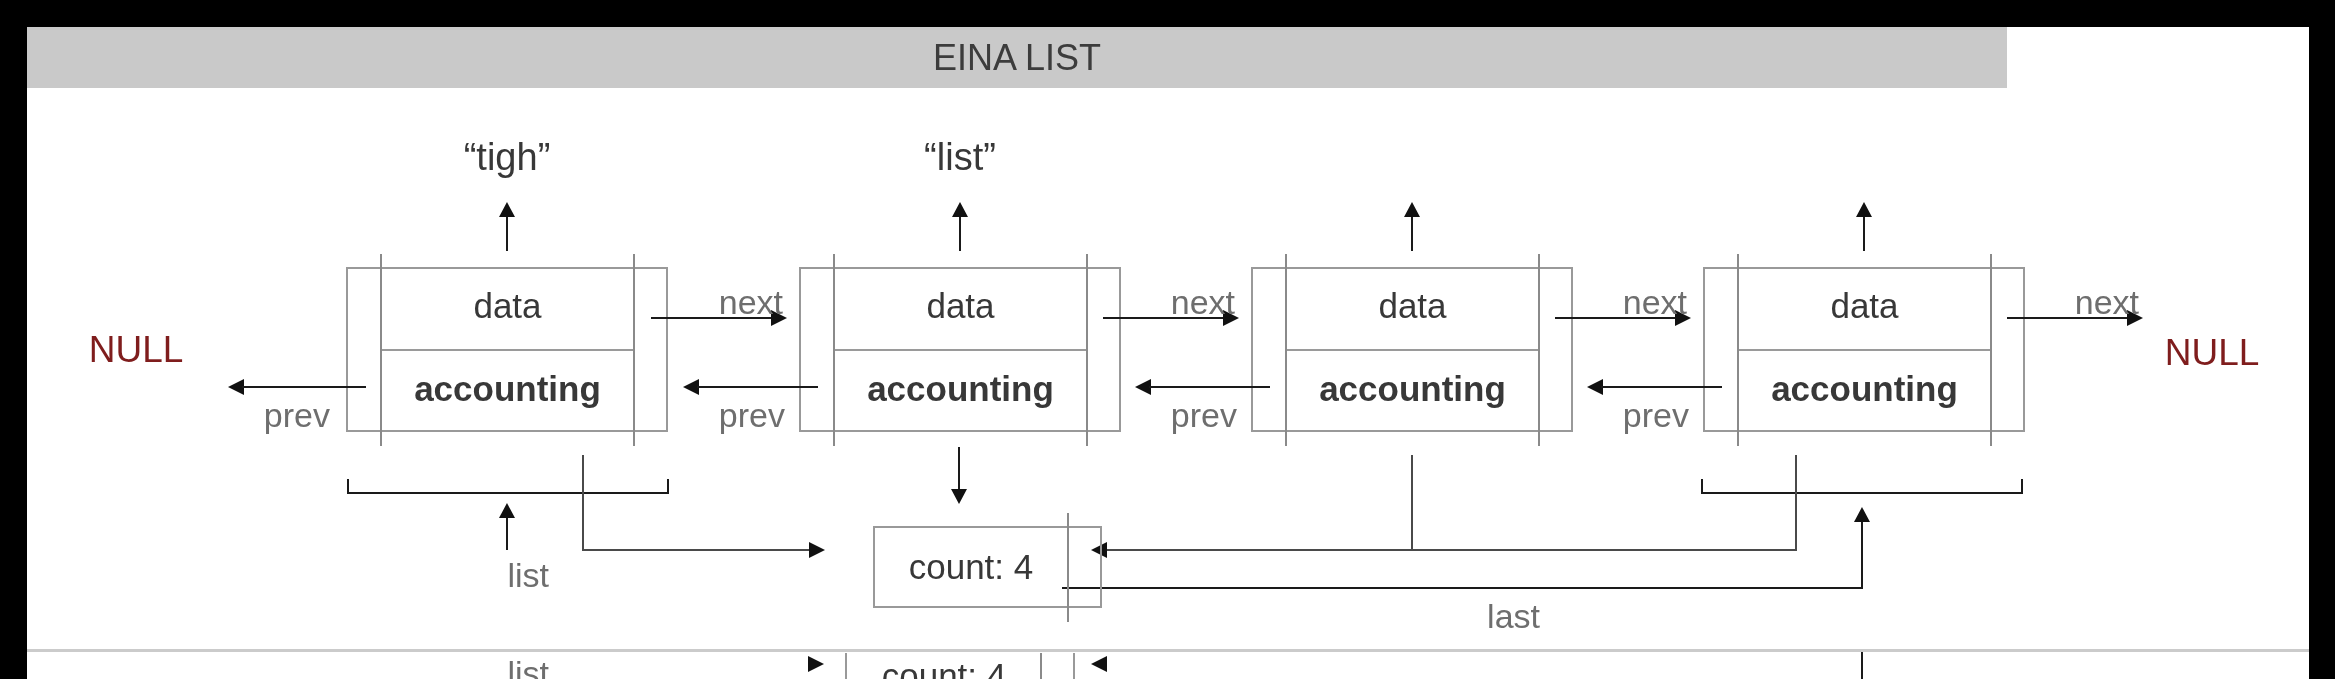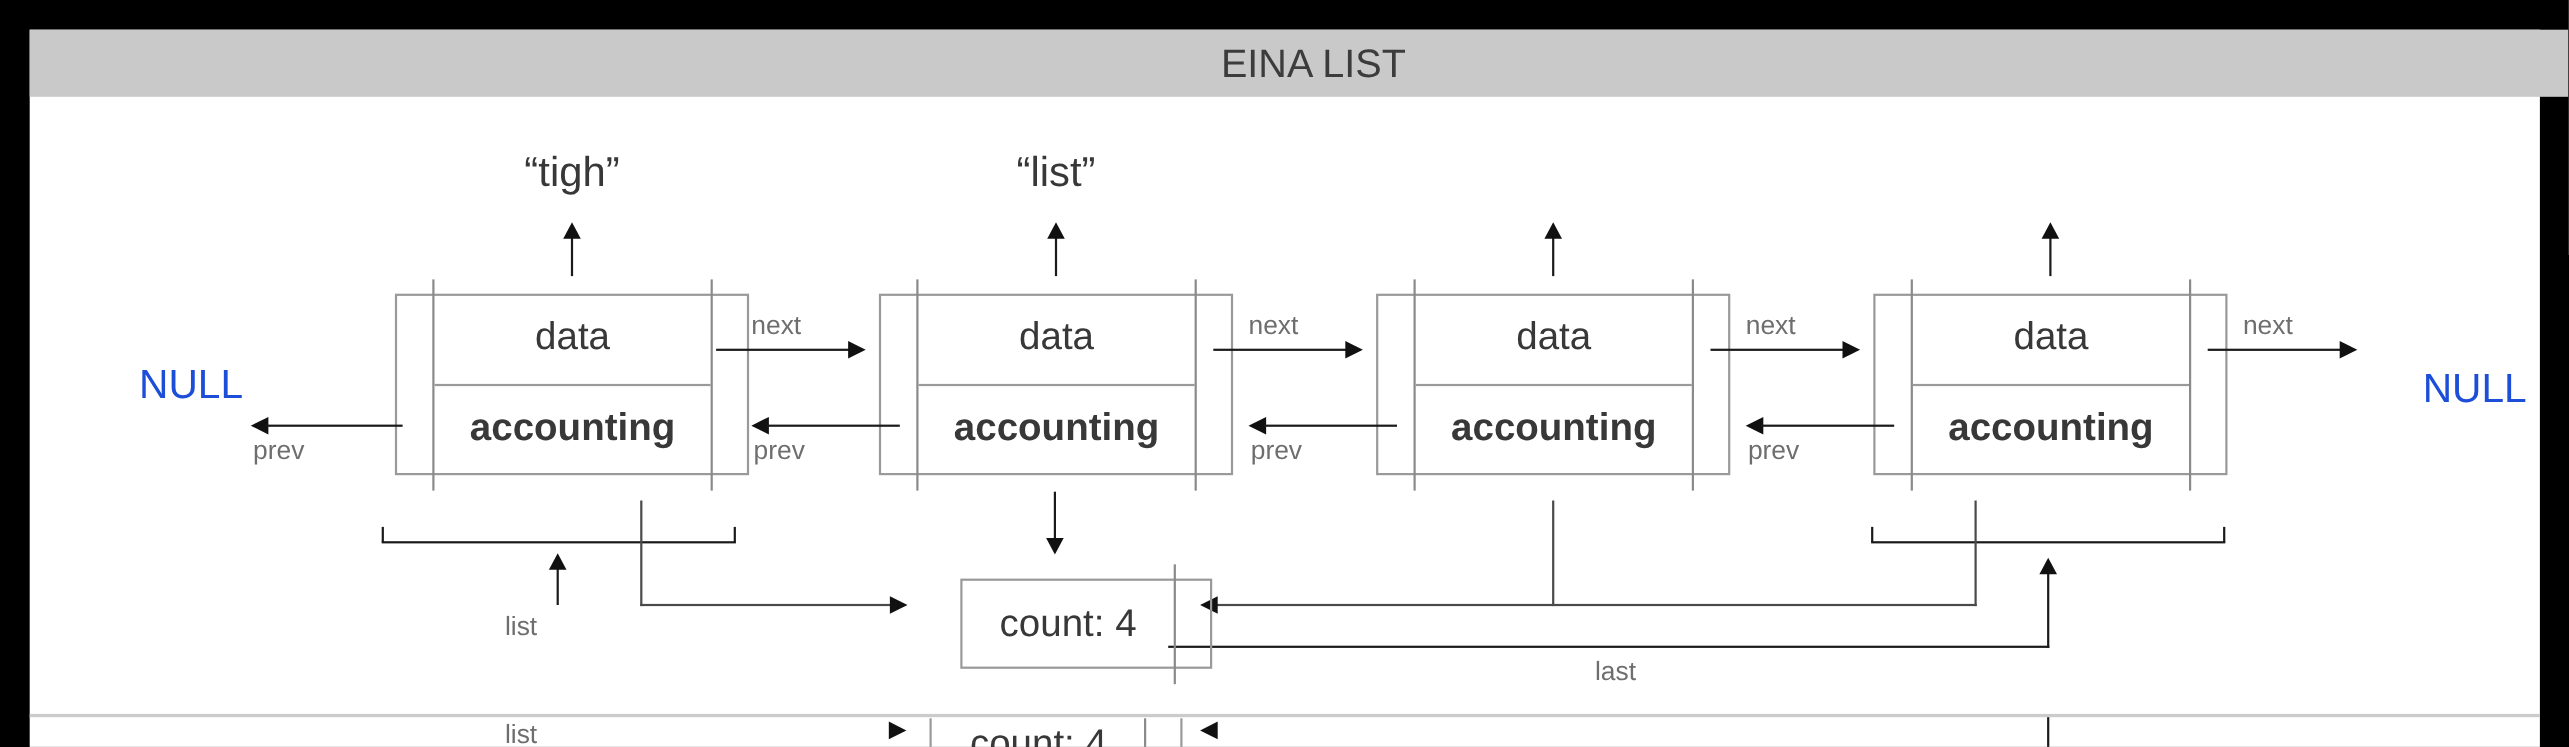--- a/index.html
+++ b/index.html
@@ -1,19 +1,19 @@
 <!DOCTYPE html>
 <html><head>
 <meta charset="utf-8">
 <style>
   html,body{margin:0;padding:0;background:#000;}
   #stage{position:relative;width:2335px;height:679px;background:#000;overflow:hidden;
          font-family:"Liberation Sans","DejaVu Sans",sans-serif;}
   #page{position:absolute;left:27px;top:27px;width:2282px;height:652px;background:#ffffff;}
-  #header{position:absolute;left:0;top:0;width:2282px;height:61px;background:#c9c9c9;padding-left:26px;}
+  #header{position:absolute;left:0;top:0;width:1980px;height:61px;background:#c9c9c9;}
   #header .title{width:100%;text-align:center;line-height:61px;font-size:36px;color:#3c3c3c;}
   .node{position:absolute;top:0;width:322px;height:652px;}
   .node .name{position:absolute;left:-20px;top:109px;width:362px;text-align:center;
               font-size:38px;color:#383838;}
   .node .uparrow-line{position:absolute;left:160px;top:189px;width:2px;height:35px;background:#1a1a1a;}
   .node .uparrow-head{position:absolute;left:153px;top:175px;}
   .node .box{position:absolute;left:0;top:240px;width:322px;height:165px;
              border:2px solid #999999;box-sizing:border-box;}
   .node .vline-l{position:absolute;left:34px;top:227px;width:2px;height:192px;background:#8a8a8a;}
   .node .vline-r{position:absolute;left:287px;top:227px;width:2px;height:192px;background:#8a8a8a;}
@@ -26,43 +26,43 @@
   .elbow{background:#4a4a4a;}
   .gline{background:#999999;}
   .tri-right{position:absolute;width:0;height:0;border-top:8px solid transparent;
              border-bottom:8px solid transparent;border-left:16px solid #111;}
   .tri-left{position:absolute;width:0;height:0;border-top:8px solid transparent;
             border-bottom:8px solid transparent;border-right:16px solid #111;}
   .tri-up{position:absolute;width:0;height:0;border-left:8px solid transparent;
           border-right:8px solid transparent;border-bottom:15px solid #111;}
   .tri-down{position:absolute;width:0;height:0;border-left:8px solid transparent;
             border-right:8px solid transparent;border-top:15px solid #111;}
-  .lbl{position:absolute;font-size:24px;color:#6e6e6e;text-align:left;width:100px;}
-  .biglbl{position:absolute;font-size:37px;color:#1d4ed8;text-align:right;width:170px;}
+  .lbl{position:absolute;font-size:34px;color:#6e6e6e;text-align:right;width:100px;}
+  .biglbl{position:absolute;font-size:37px;color:#7f1d1d;text-align:center;width:170px;}
   #countbox{position:absolute;left:846px;top:499px;width:229px;height:82px;
             border:2px solid #999999;box-sizing:border-box;}
   #count-vline{position:absolute;left:1040px;top:486px;width:2px;height:109px;background:#8a8a8a;}
   #count-text{position:absolute;left:848px;top:520px;width:192px;text-align:center;
               font-size:35px;color:#383838;}
   #separator{position:absolute;left:0;top:622px;width:2282px;height:3px;background:#cbcbcb;}
 </style>
 </head>
 <body>
 
 <div id="stage">
   <div id="page">
 
     <div id="header">
       <div class="title">EINA LIST</div>
     </div>
 
     <div class="biglbl" style="left:24px;top:302px;">NULL</div>
     <div class="biglbl" style="left:2100px;top:305px;">NULL</div>
 
-    <div class="node" style="left:332px;">
+    <div class="node" style="left:319px;">
       <div class="name">“tigh”</div>
       <div class="uparrow-line"></div>
       <div class="uparrow-head tri-up"></div>
       <div class="box"></div>
       <div class="vline-l"></div>
       <div class="vline-r"></div>
       <div class="divider"></div>
       <div class="cell data">data</div>
       <div class="cell acct">accounting</div>
     </div>

